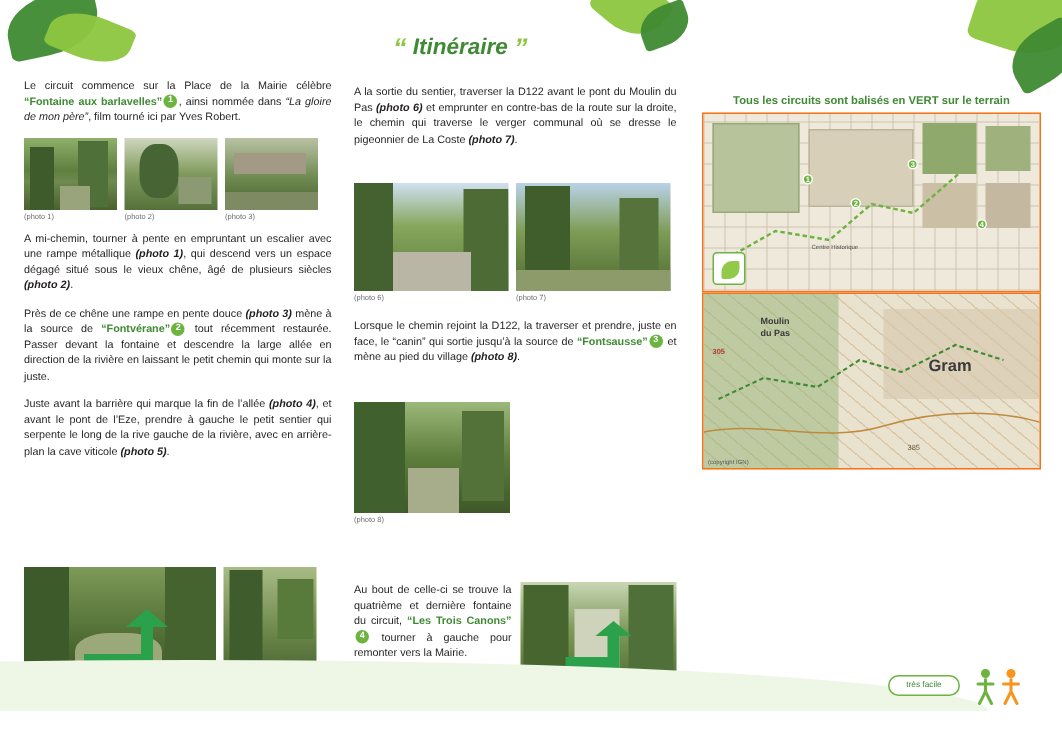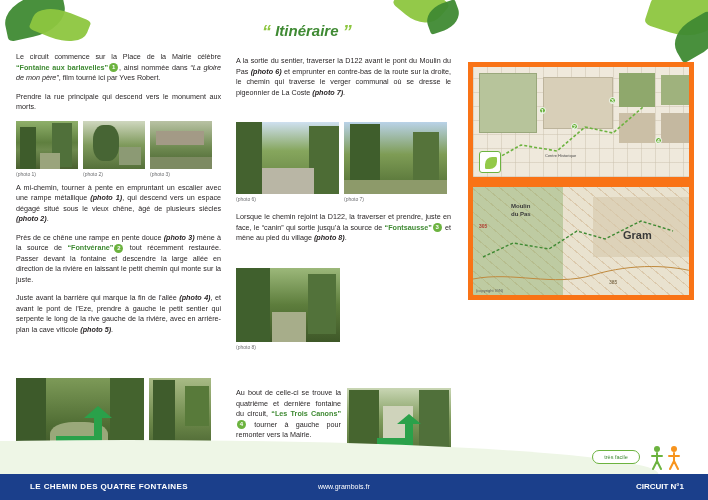--- a/index.html
+++ b/index.html
@@ -54,21 +54,21 @@
   }
   .quote { color:#8dc63f; font-size:18px; font-weight:bold; vertical-align:-2px; }
 
   
   .rh {
     font-size:7.5px; font-weight:bold; color:#3f8a33; text-align:center;
     margin:0 0 4px 0;
   }
 
   
-  .mapbox { border:5px solid #f97316; position:relative; overflow:hidden;padding-left:24px; }
+  .mapbox { border:1px solid #f97316; position:relative; overflow:hidden;padding-left:24px; }
 
   
   .footer {
     position:absolute; left:0; bottom:0; width:708px; height:26px;
     background:#1b3f8b; color:#fff;
   }
   .footer .f1 { position:absolute; left:30px; top:8px; font-size:8px; font-weight:bold; letter-spacing:.4px;}
   .footer .f2 { position:absolute; left:318px; top:9px; font-size:7px; }
   .footer .f3 { position:absolute; right:24px; top:8px; font-size:8px; font-weight:bold; }
   .footer-curve{
@@ -103,21 +103,20 @@
   <div class="itin">
     <span class="quote">“</span>
     <span>Itinéraire</span>
     <span class="quote">”</span>
   </div>
 
   <div class="col col1" style="top:52px;">
     <p class="txt">
       <span>Le circuit commence sur la Place de la Mairie</span><span> célèbre </span><span class="b green">“Fontaine aux barlavelles”</span><span class="badge">1</span><span>, ainsi nommée dans </span><span class="i">“La gloire de mon père”</span><span>, film tourné ici par Yves Robert.</span>
     </p>
-    <p class="txt">Prendre la rue principale qui descend vers le monument aux morts.</p>
 
     <div class="photo-row" style="margin:4px 0 2px 0;">
       <div>
         <div class="photo" style="width:62px;height:48px;background:linear-gradient(#8fb06a 0%,#5f7f3f 45%,#6e8a4e 60%,#4a6030 100%);">
           <div style="position:absolute;left:4px;top:6px;width:16px;height:42px;background:#3e5c2b;"></div>
           <div style="position:absolute;right:6px;top:2px;width:20px;height:44px;background:#50703a;"></div>
           <div style="position:absolute;left:24px;bottom:0;width:20px;height:16px;background:#9aa47c;"></div>
         </div>
         <span class="cap">(photo 1)</span>
       </div>
@@ -224,20 +223,21 @@
         <div style="position:absolute;left:36px;top:18px;width:30px;height:46px;background:#cfd3bb;"></div>
         <svg width="104" height="70" style="position:absolute;left:0;top:0;">
           <path d="M30 50 L58 50 L58 36 L50 36 L62 26 L74 36 L66 36 L66 58 L30 58 Z" fill="#2aa14a"></path>
         </svg>
       </div>
       <span class="cap">(photo 9)</span>
     </div>
   </div>
 
   <div class="col col3" style="top:62px;">
+    <div class="rh">Tous les circuits sont balisés en VERT sur le terrain</div>
 
     <div class="mapbox" style="width:226px;height:120px;background:#efe9dc;">
       <div style="position:absolute;inset:0;background:
         repeating-linear-gradient(90deg,rgba(200,190,170,.45) 0 1px,transparent 1px 14px),
         repeating-linear-gradient(0deg,rgba(200,190,170,.45) 0 1px,transparent 1px 14px);"></div>
       <div style="position:absolute;left:6px;top:6px;width:58px;height:60px;background:#b7c49b;border:1px solid #9aa87c;"></div>
       <div style="position:absolute;left:70px;top:10px;width:70px;height:52px;background:#d8cfb8;border:1px solid #bdb49c;"></div>
       <div style="position:absolute;left:146px;top:6px;width:36px;height:34px;background:#8fa86c;"></div>
       <div style="position:absolute;left:188px;top:8px;width:30px;height:30px;background:#9fb27d;"></div>
       <div style="position:absolute;left:146px;top:46px;width:36px;height:30px;background:#cbbfa6;"></div>
@@ -284,19 +284,14 @@
 
   <div class="footer-curve"></div>
   <div class="diff">très facile</div>
   <svg class="hikers" viewBox="0 0 40 26">
     <circle cx="11" cy="5" r="3" fill="#6cb33f"></circle>
     <path d="M11 9 L11 17 M11 17 L7 25 M11 17 L15 25 M6 12 L16 12" stroke="#6cb33f" stroke-width="2" fill="none" stroke-linecap="round"></path>
     <circle cx="28" cy="5" r="3" fill="#f7941e"></circle>
     <path d="M28 9 L28 17 M28 17 L24 25 M28 17 L32 25 M23 12 L33 12" stroke="#f7941e" stroke-width="2" fill="none" stroke-linecap="round"></path>
   </svg>
 
-  <div class="footer">
-    <div class="f1">LE CHEMIN DES QUATRE FONTAINES</div>
-    <div class="f2">www.grambois.fr</div>
-    <div class="f3">CIRCUIT N°1</div>
-  </div>
 
 </div>
 
 </body></html>

